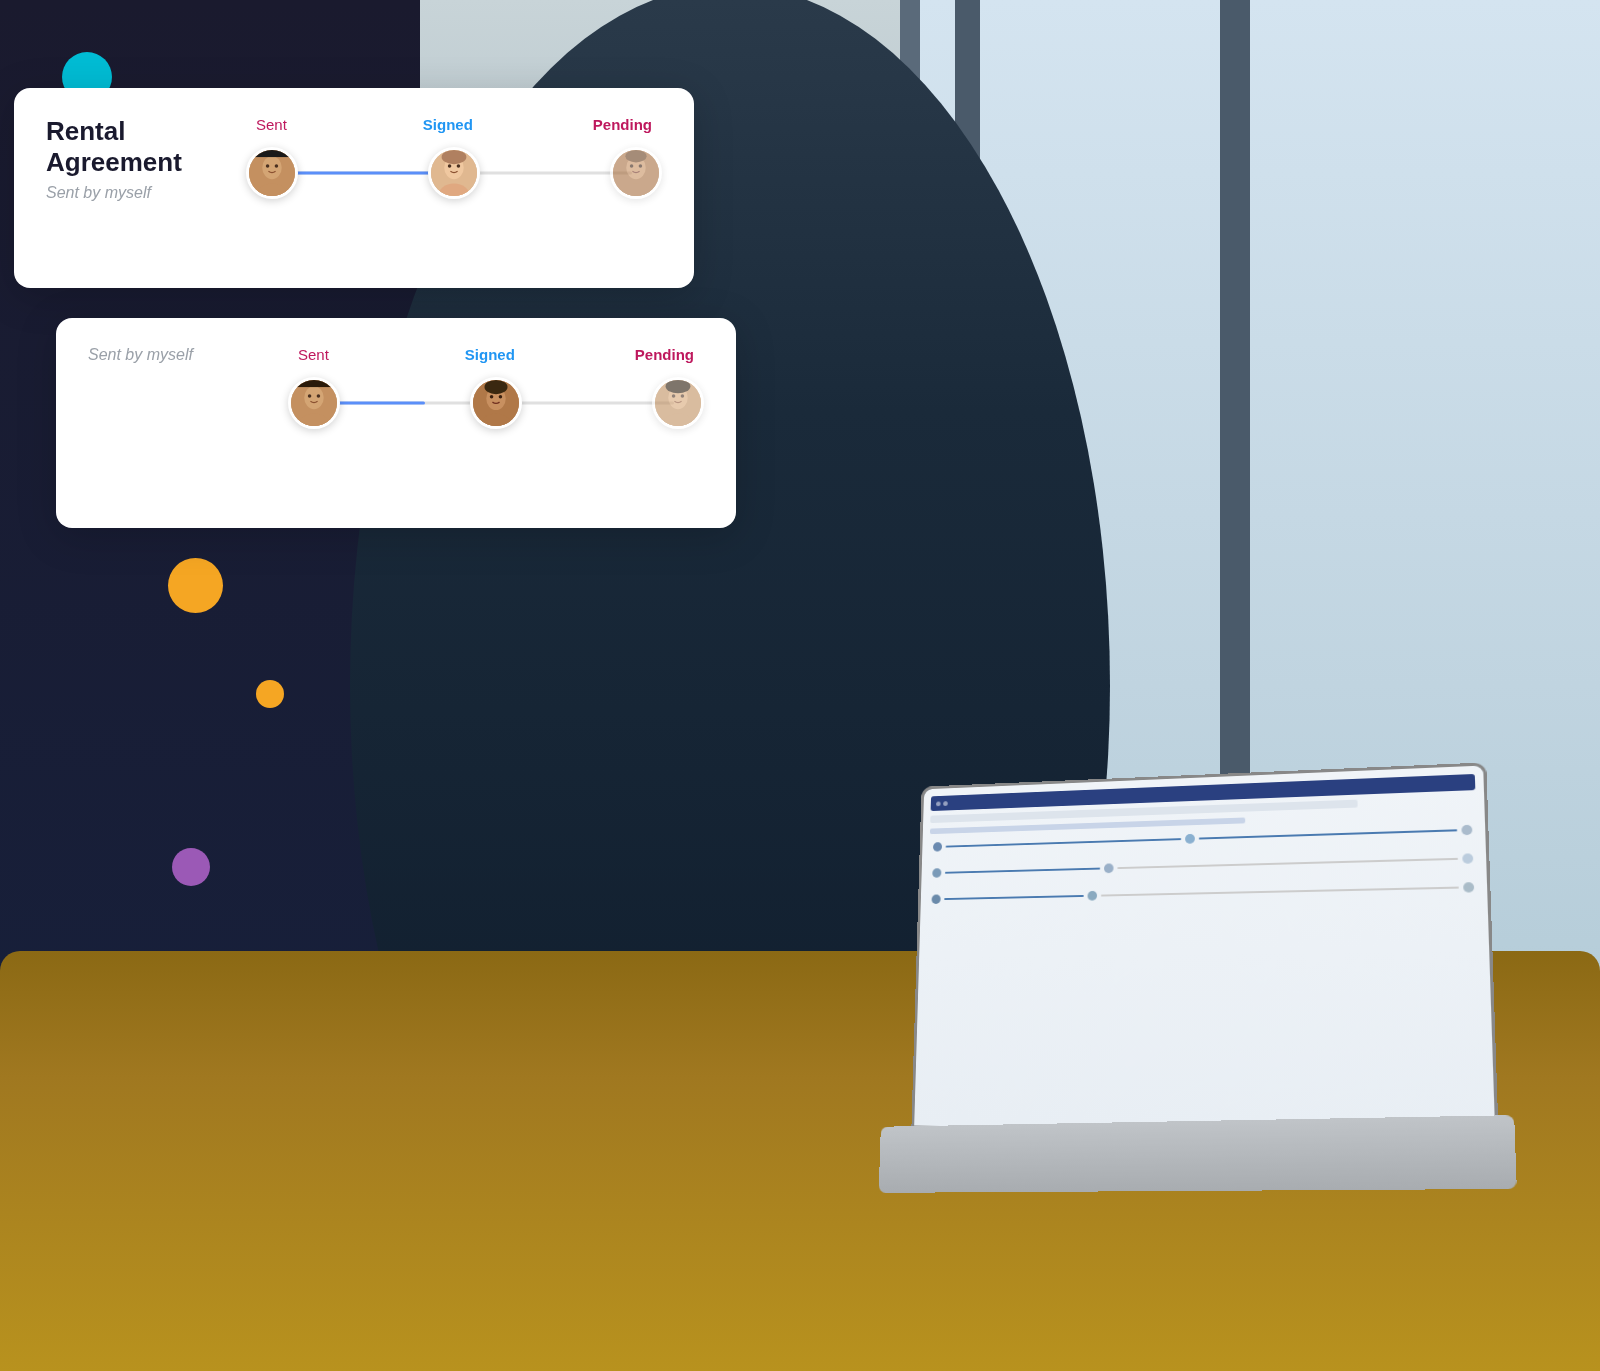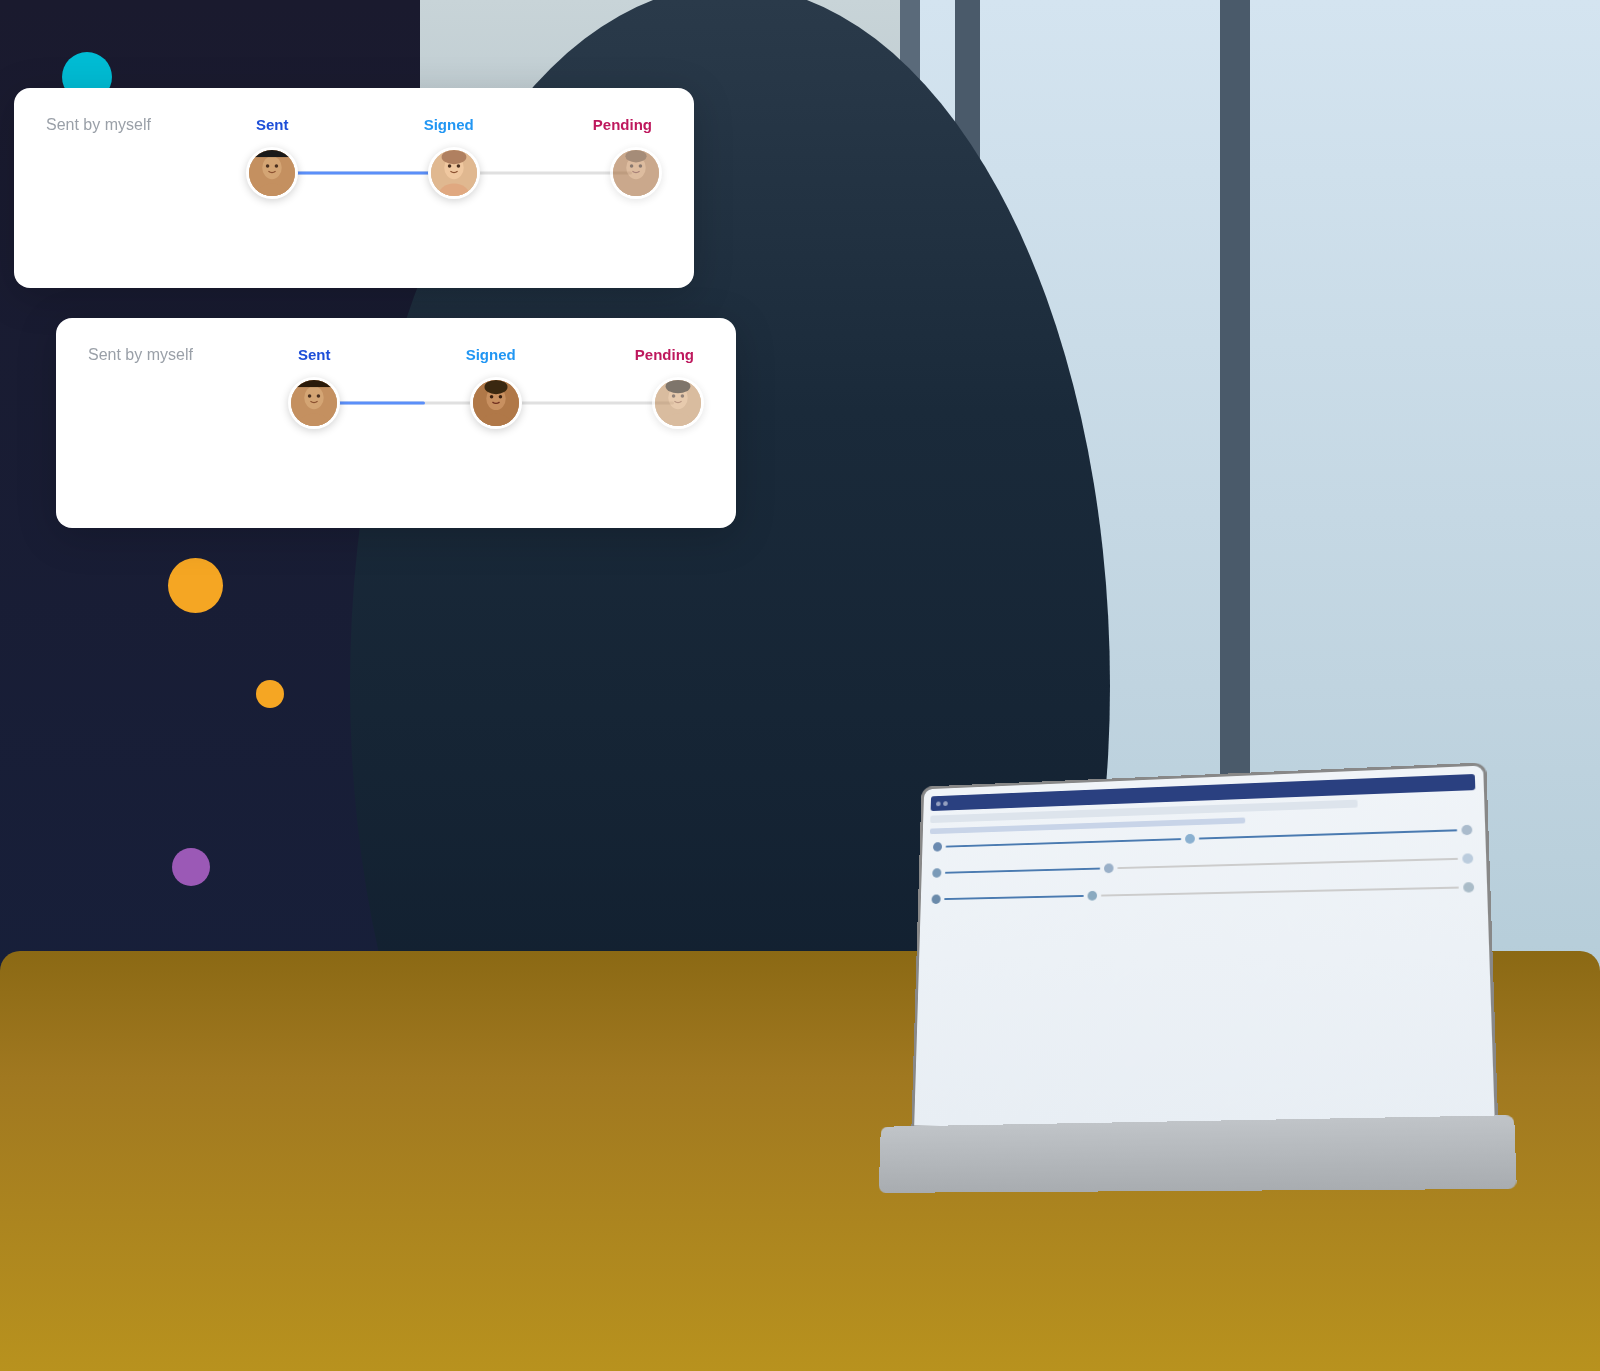--- a/index.html
+++ b/index.html
@@ -268,20 +268,21 @@
       font-weight: 700;
       color: #1a1a2e;
       margin-bottom: 6px;
       line-height: 1.2;
     }
 
     .card-subtitle {
       font-size: 16px;
       color: #9aa0a8;
       margin-bottom: 18px;
+      font-style: italic;
     }
 
     .card-body {
       display: flex;
       align-items: flex-start;
       gap: 0;
     }
 
     .card-left {
       flex: 0 0 200px;
@@ -302,21 +303,21 @@
       width: 100%;
       justify-content: space-between;
       padding: 0 10px;
     }
 
     .status-label {
       font-size: 15px;
       font-weight: 500;
     }
 
-    .status-sent { color: #1d4ed8; font-weight: bold; }
+    .status-sent { color: #be185d; }
     .status-signed { color: #2196F3; font-weight: 600; margin-left: 16px; }
     .status-pending { color: #be185d; font-weight: 600; }
 
     
     .progress-track {
       position: relative;
       width: 100%;
       height: 60px;
       display: flex;
       align-items: center;
@@ -442,20 +443,21 @@
       </div>
     </div>
   </div>
   <div class="laptop-hinge"></div>
   <div class="laptop-base"></div>
 </div>
 
 <div class="card card-1">
   <div class="card-body">
     <div class="card-left">
+      <div class="card-title">Rental Agreement</div>
       <div class="card-subtitle">Sent by myself</div>
     </div>
     <div class="card-right">
       <div class="status-labels">
         <span class="status-label status-sent">Sent</span>
         <span class="status-label status-signed">Signed</span>
         <span class="status-label status-pending">Pending</span>
       </div>
       <div class="progress-track">
         <div class="track-line"></div>

